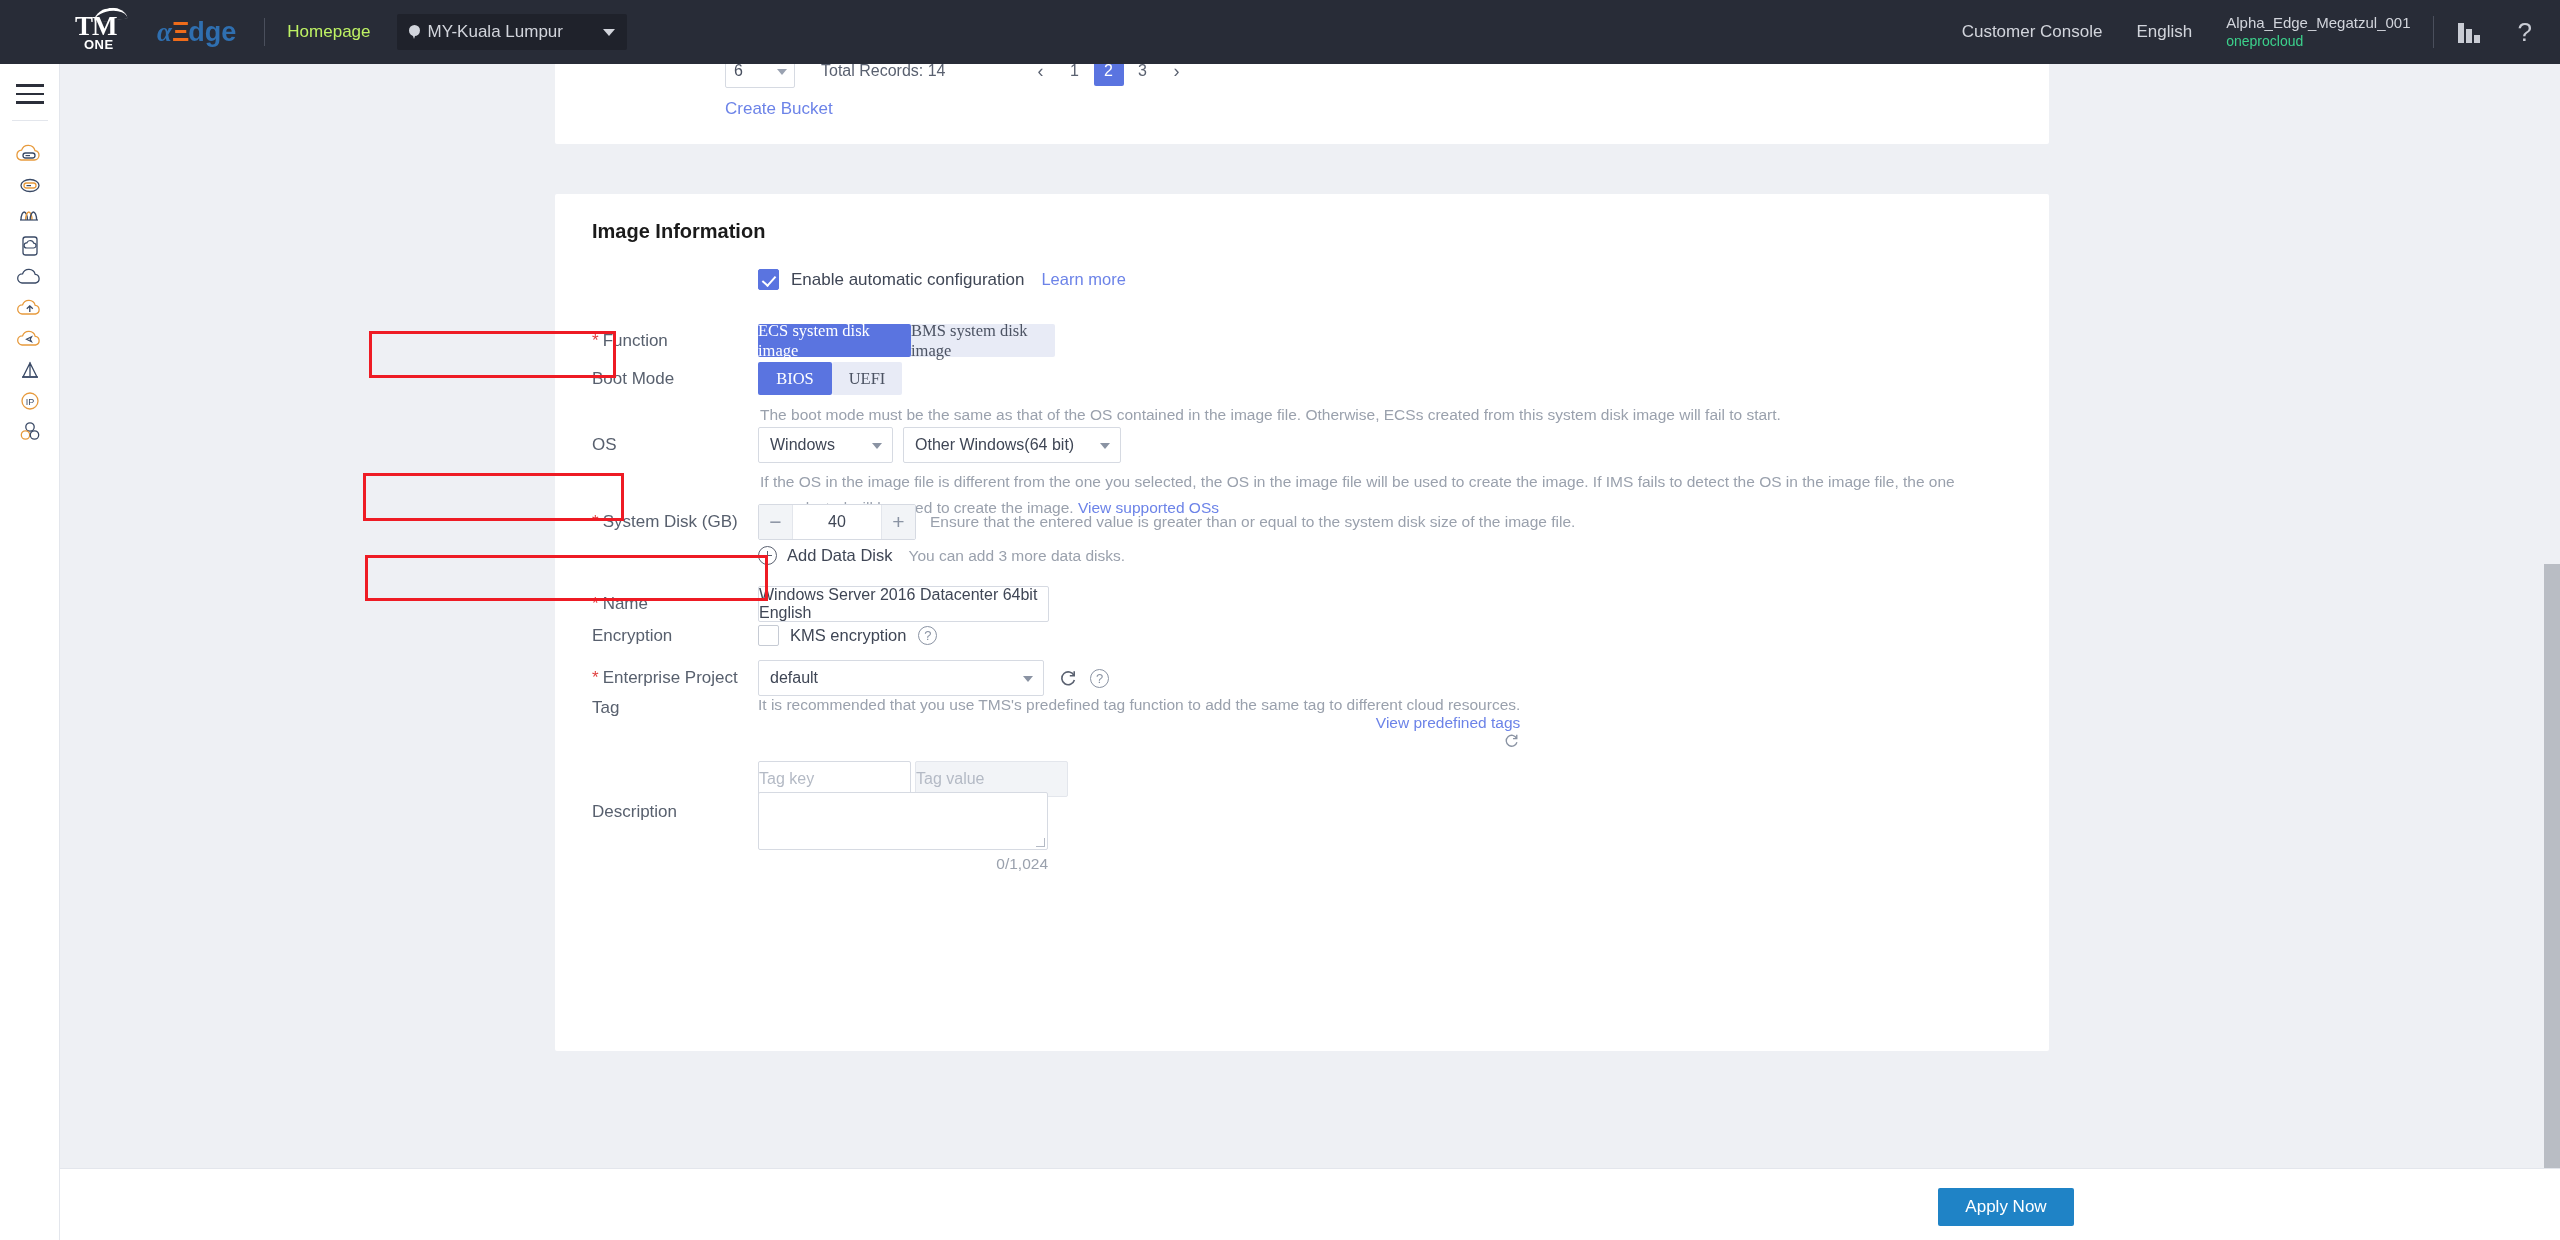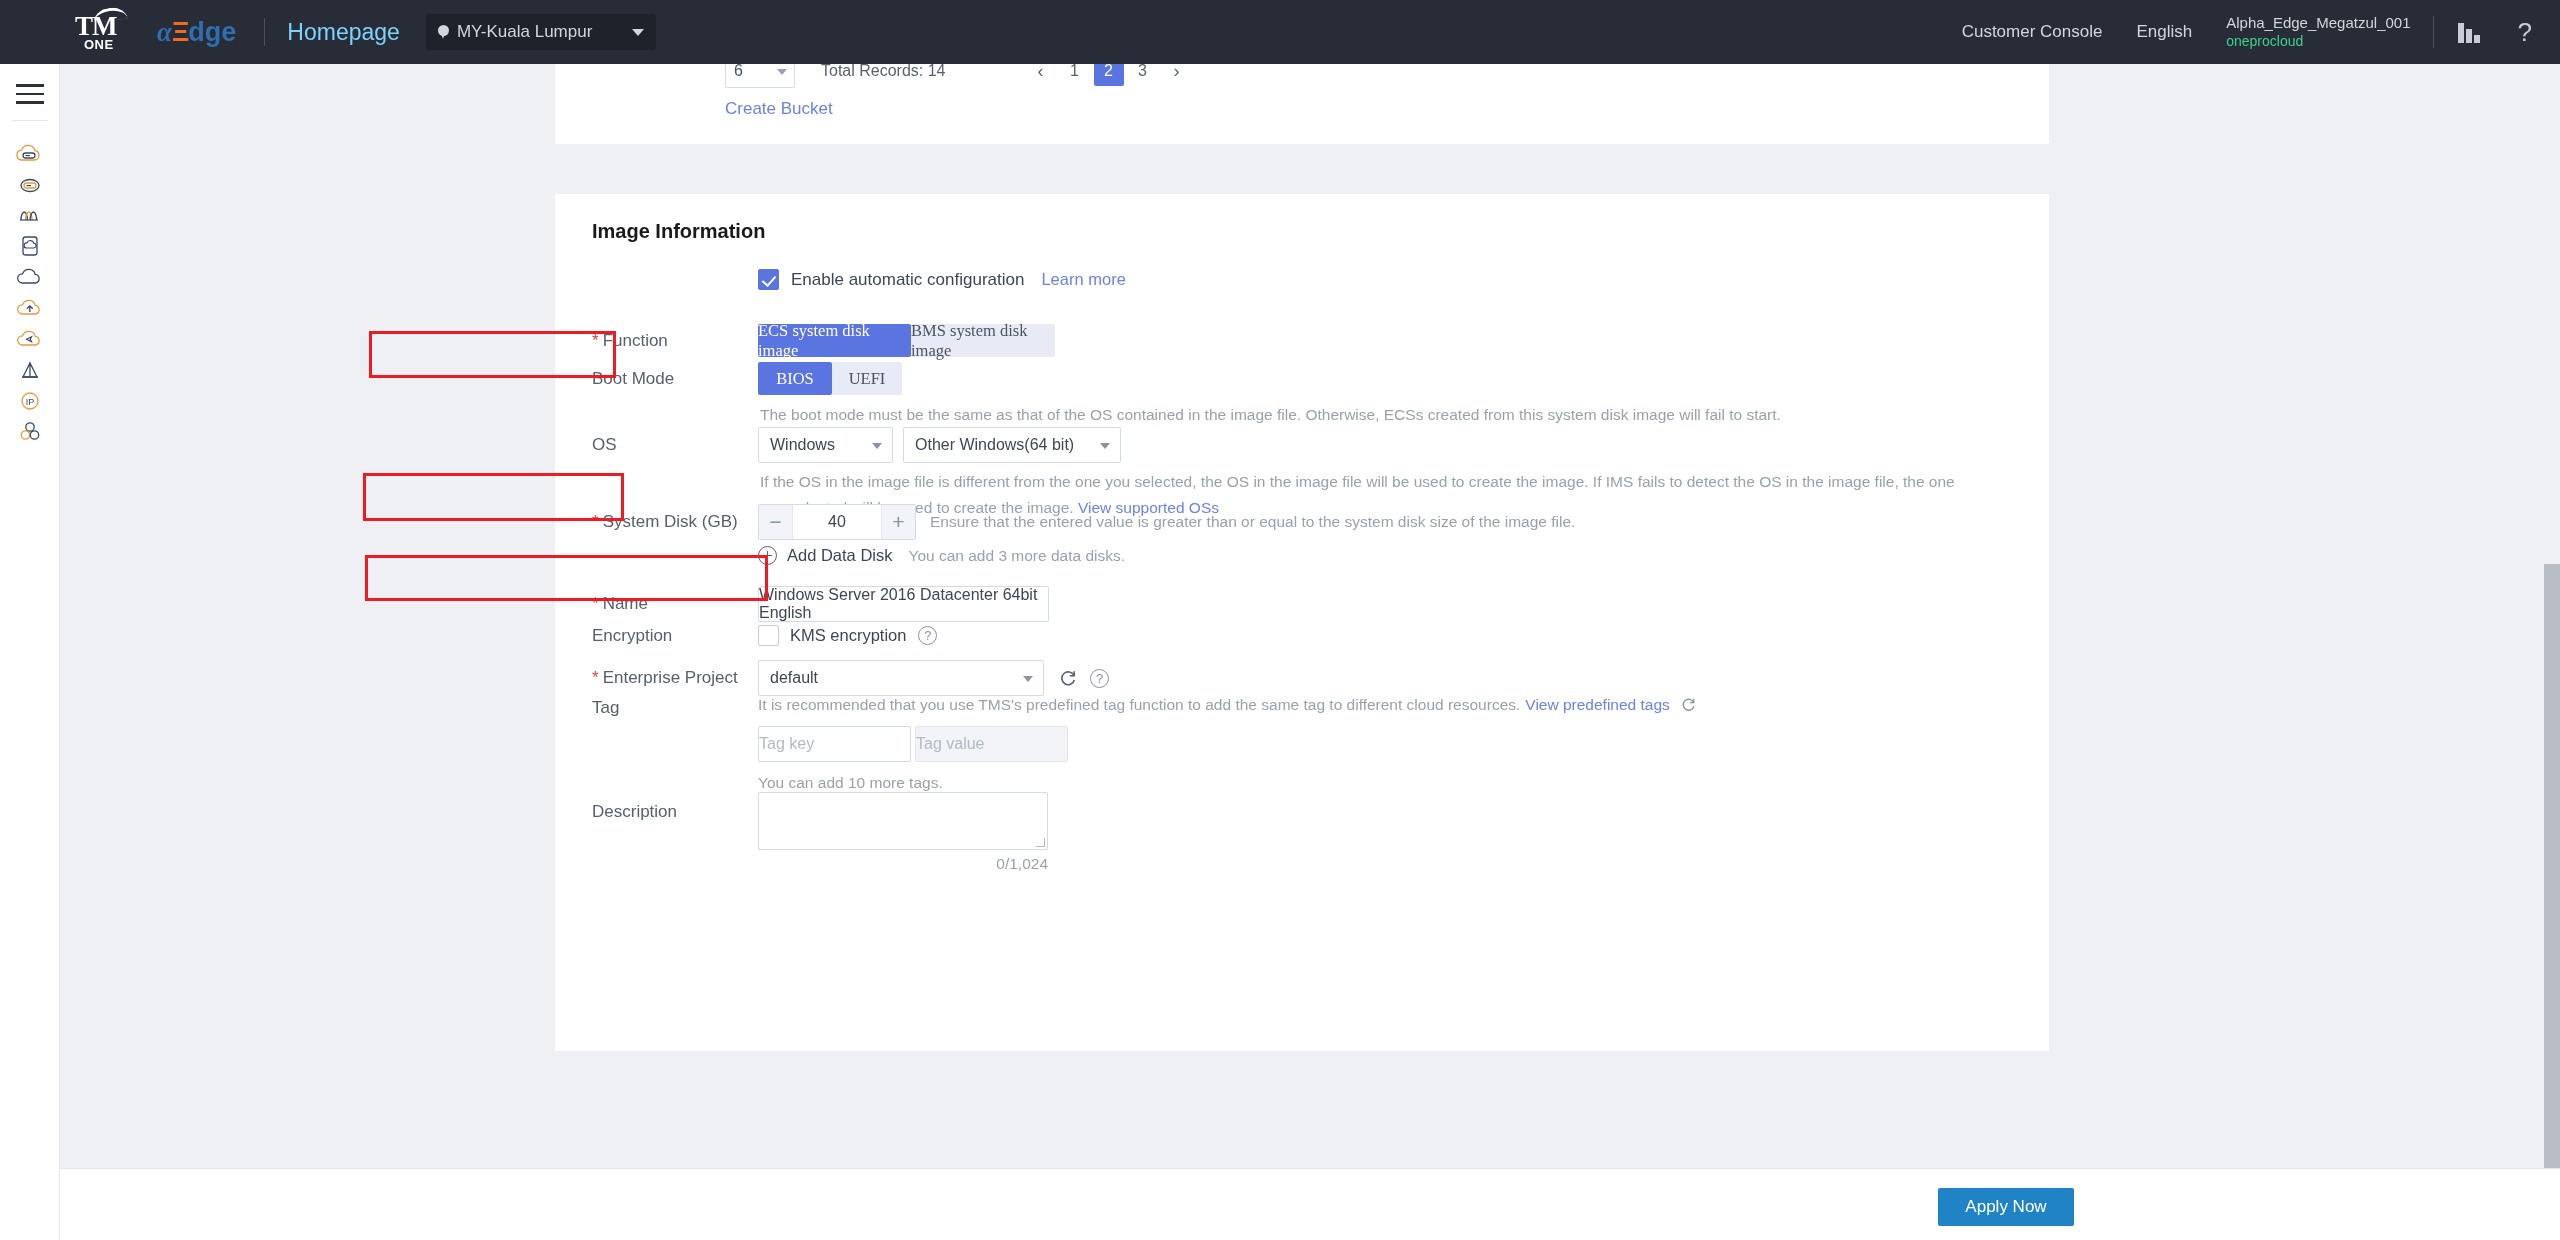--- a/index.html
+++ b/index.html
@@ -30,21 +30,21 @@
   .logo-tm .swoosh{
     position:absolute; left:26px; top:-1px; width:34px; height:13px;
     border-top:3px solid #fff; border-radius:50%/100% 100% 0 0;
     transform:rotate(-8deg);
   }
   .logo-alpha{ margin-left:4px; display:flex; align-items:baseline; font-size:27px;}
   .logo-alpha .a1{ color:#2f6fb0; font-family:"Liberation Serif", serif; font-style:italic; font-weight:bold;}
   .logo-alpha .e1{ color:#ef6c1a; font-weight:bold; letter-spacing:-1px;}
   .logo-alpha .d1{ color:#2f6fb0; font-weight:bold;}
   .nav-div{ width:1px; height:28px; background:#4a4f5c; margin:0 22px 0 28px;}
-  .nav-link{ color:#7dd3fc; font-size:23px; cursor:pointer;}
+  .nav-link{ color:#bef264; font-size:17px; cursor:pointer;}
   .region-sel{
     margin-left:26px; height:36px; width:230px; background:#1f222b;
     display:flex; align-items:center; padding:0 12px; color:#d2d5dc; font-size:17px;
     border-radius:2px; cursor:pointer; position:relative;
   }
   .pin{ width:11px; height:14px; margin-right:8px; position:relative; }
   .pin:before{
     content:""; position:absolute; left:0; top:0; width:11px; height:11px;
     border-radius:50% 50% 50% 50%; background:#d2d5dc;
   }
@@ -411,21 +411,21 @@
       <svg class="refresh" style="margin-left:14px;" viewBox="0 0 20 20">
         <path d="M16 7.5A6.4 6.4 0 1 0 16.4 12" fill="none" stroke="#5a6170" stroke-width="1.6"></path>
         <path d="M16.2 3.2v4.6h-4.4" fill="none" stroke="#5a6170" stroke-width="1.6"></path>
       </svg>
       <span class="qmark" style="margin-left:12px;">?</span>
     </div>
 
     <div class="row" style="left:37px; top:502px; align-items:flex-start;">
       <div class="lbl" style="padding-top:2px;">Tag</div>
       <div>
-        <div class="hint" style="display:flex; align-items:flex-start;">
+        <div class="hint" style="display:flex; align-items:flex-end;flex-direction:column;">
           <span>It is recommended that you use TMS's predefined tag function to add the same tag to different cloud resources.</span>
           <span class="lnk" style="margin-left:5px;">View predefined tags</span>
           <svg class="refresh" style="margin-left:10px; width:17px; height:17px;" viewBox="0 0 20 20">
             <path d="M16 7.5A6.4 6.4 0 1 0 16.4 12" fill="none" stroke="#8a93a3" stroke-width="1.6"></path>
             <path d="M16.2 3.2v4.6h-4.4" fill="none" stroke="#8a93a3" stroke-width="1.6"></path>
           </svg>
         </div>
         <div style="display:flex; margin-top:12px;">
           <div class="tinp" style="width: 153px; color: rgb(180, 186, 197);" style2="">Tag key</div>
           <div class="tinp ph" style="width:153px; margin-left:4px;">Tag value</div>

